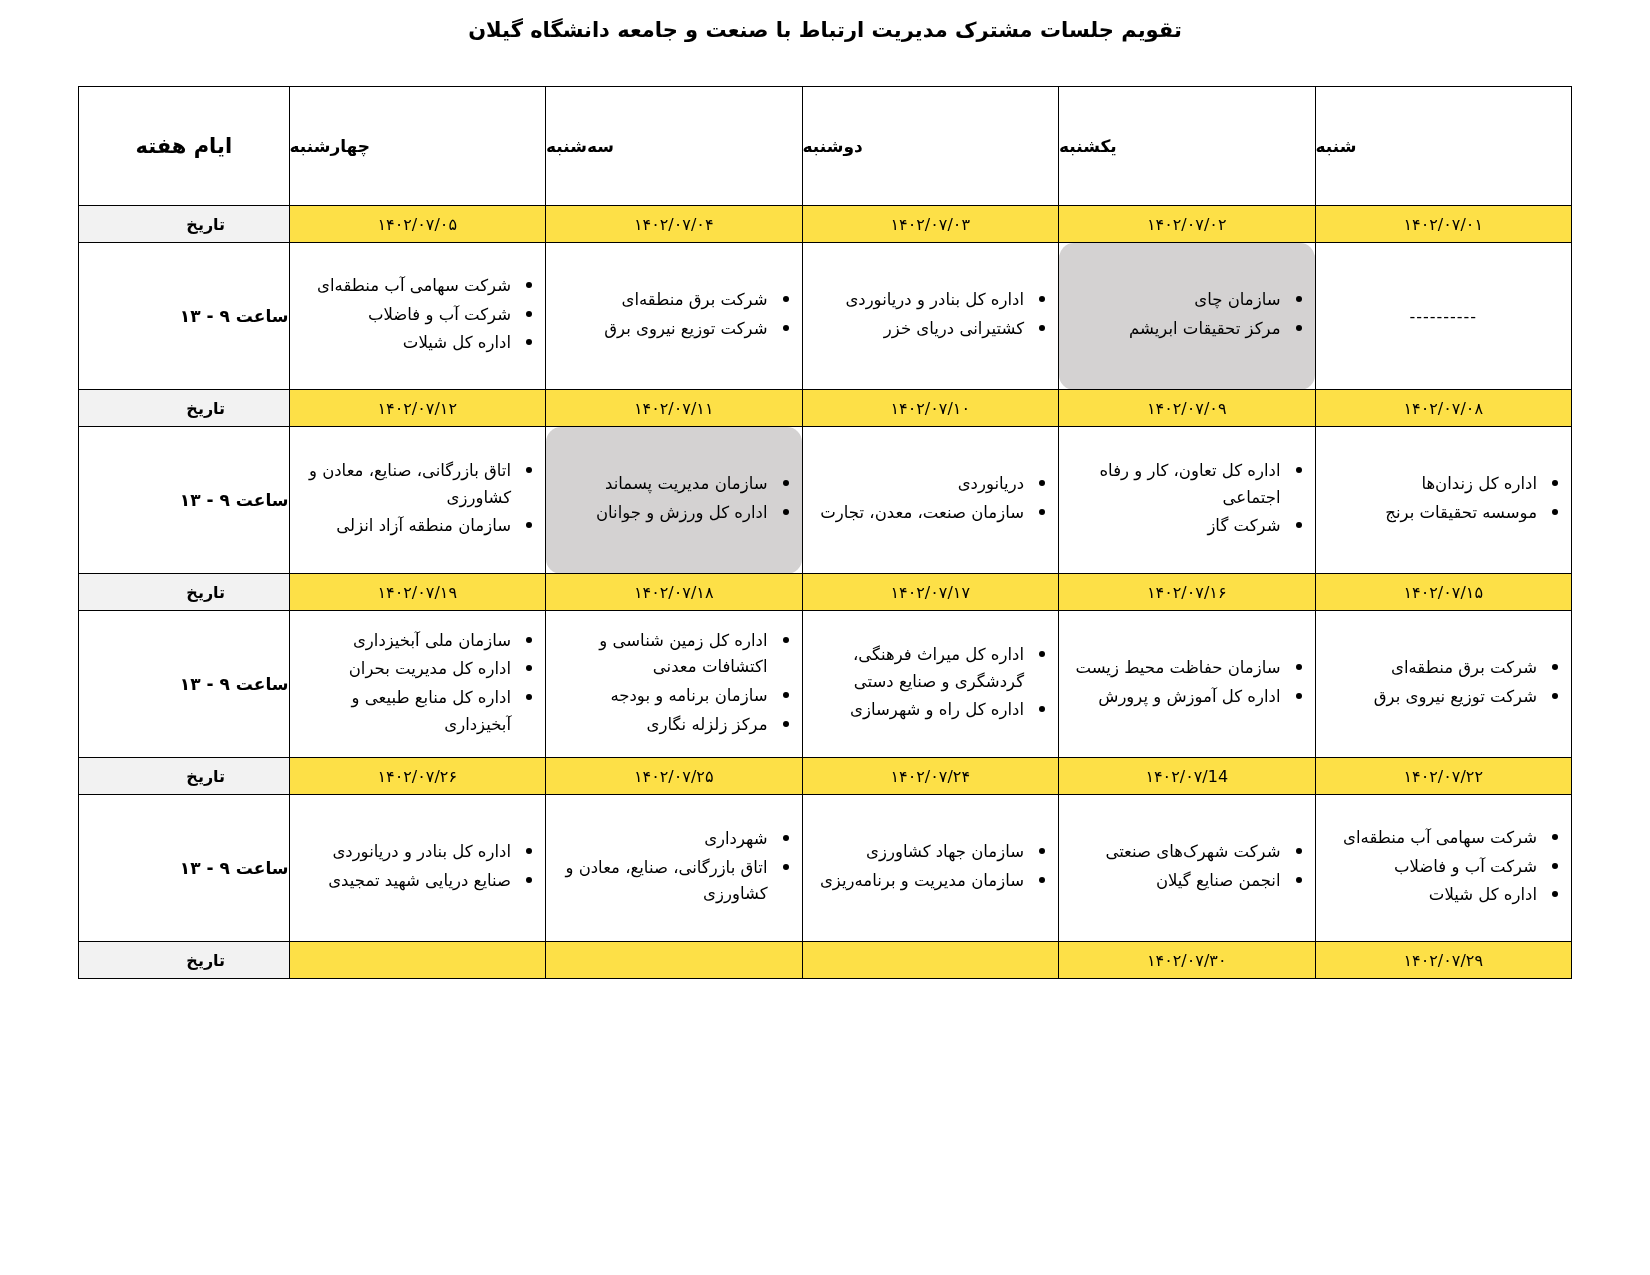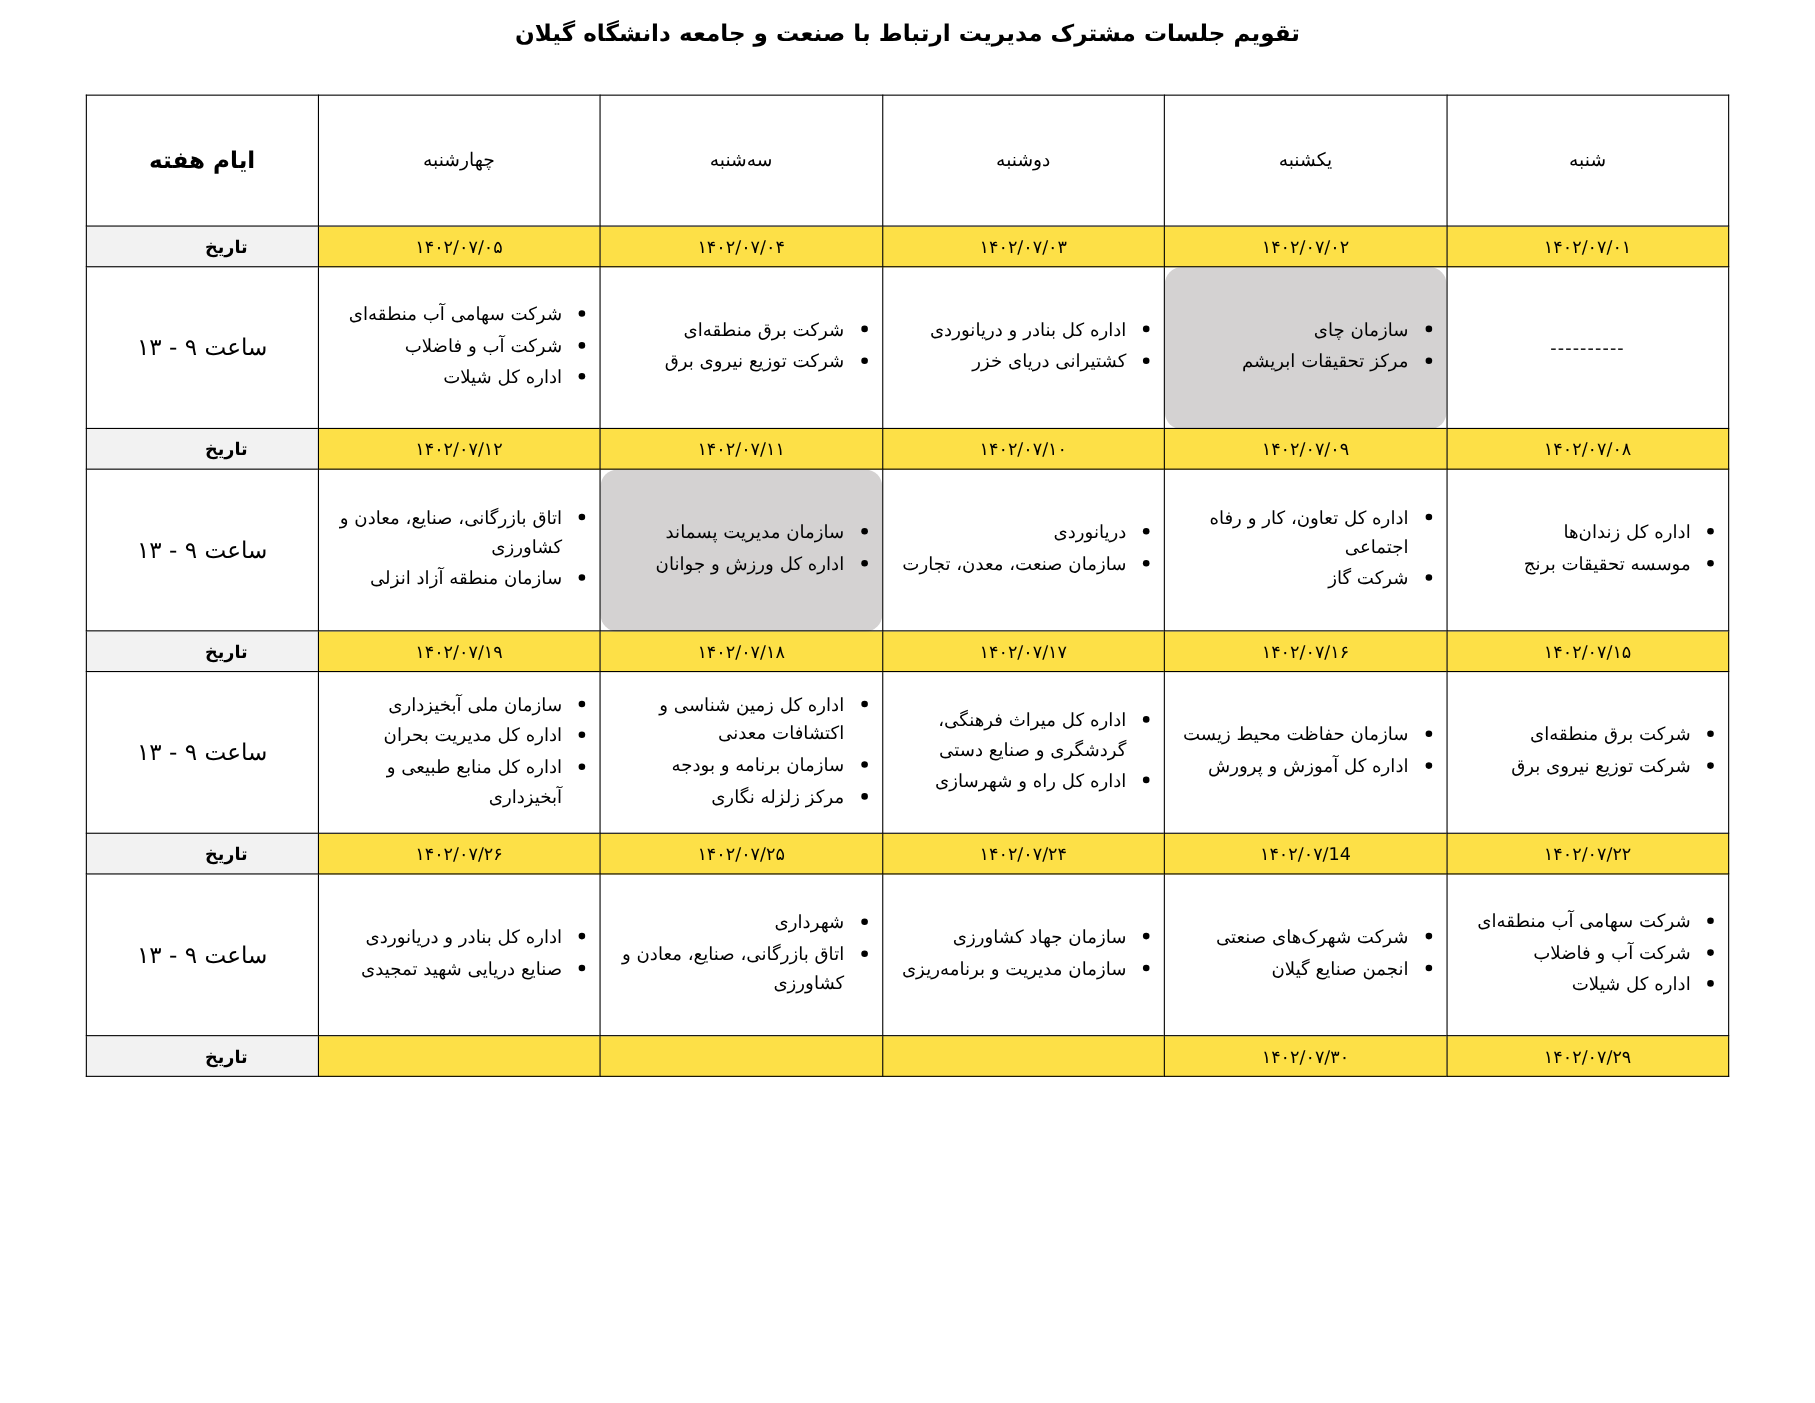--- a/index.html
+++ b/index.html
@@ -41,44 +41,43 @@
     border: 1px solid #000000;
     vertical-align: middle;
     padding: 0;
   }
   
   col.c-label { width: 210px; }
   col.c-day   { width: 256px; }
 
   .hdr-cell {
     height: 118px;
-    text-align: center;
+    text-align: left;
     font-size: 17px;
-    font-weight: normal;
+    font-weight: bold;
   }
   .hdr-label {
     text-align: center;
     font-size: 21px;
     font-weight: bold;
   }
   .date-row td {
     height: 36px;
     background: #fde047;
     text-align: center;
     font-size: 16px;
   }
   .date-row td.rowlabel {
     font-weight: bold;
     background: #f2f2f2;
     padding-left: 44px;
   }
   .rowlabel {
-    text-align: center;
-    font-size: 21px;
-    font-weight: normal;
+    font-size: 17px;
+    font-weight: bold;
   }
   .slot-row td {
     height: 146px;
   }
   ul.items {
     list-style: none;
     margin: 0;
     padding: 10px 30px 10px 14px;
     text-align: right;
     font-size: 16.5px;

